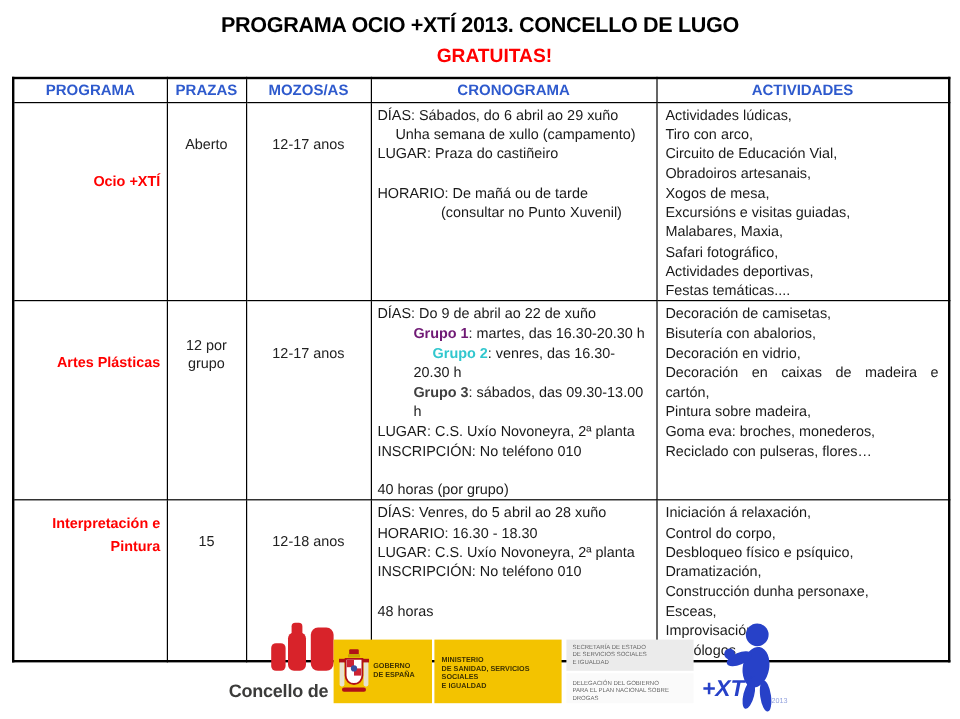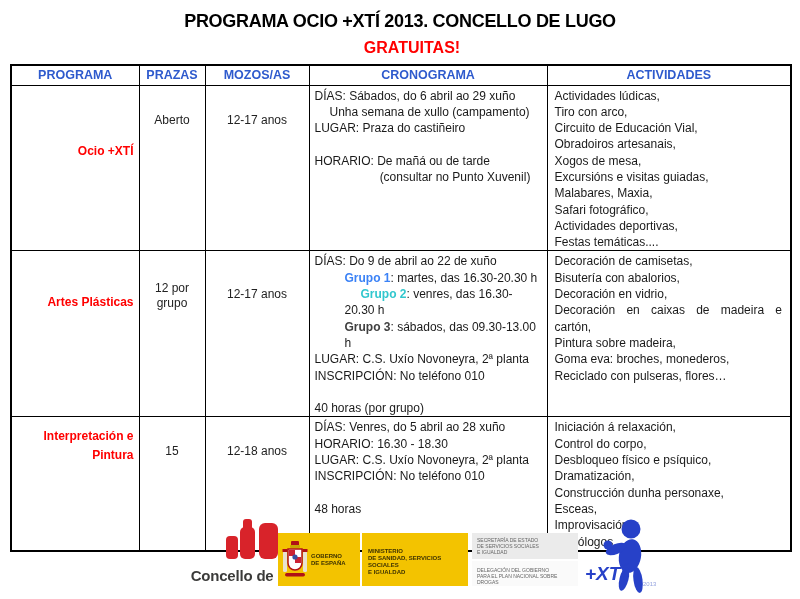--- a/index.html
+++ b/index.html
@@ -39,21 +39,21 @@
   .cell-prazas, .cell-mozos { text-align:center; line-height:15px; color:#222; padding:0 4px; }
   tr.r0 .cell-programa { padding-top:56px; }
   tr.r0 .cell-prazas, tr.r0 .cell-mozos { padding-top:27px; }
   tr.r1 .cell-programa { padding-top:42px; }
   tr.r1 .cell-prazas { padding-top:30px; }
   tr.r1 .cell-mozos { padding-top:36px; }
   tr.r2 .cell-programa { padding-top:10px; }
   tr.r2 .cell-prazas, tr.r2 .cell-mozos { padding-top:27px; }
   .cell-crono { padding:2px 4px 0 5px; line-height:16.3px; }
   .crono-line { min-height:16.3px; }
-  .ind1 { padding-left:15px; } .ind2 { padding-left:30px; } .ind3 { padding-left:53px;text-align:center; }
+  .ind1 { padding-left:15px; } .ind2 { padding-left:30px; } .ind3 { padding-left:53px; }
   .grupo { font-weight:700; }
   .cell-activ { padding:2px 8px 0 7px; line-height:16.3px; }
   .act-line { text-align:justify; }
   
   .footer { position:absolute; left:0; top:516px; width:800px; height:83px; }
   .concello { position:absolute; left:152px; top:2px; width:200px; text-align:center; }
   .concello-label { font-size:15px; font-weight:700; color:#3b3b3a; margin-top:1px; letter-spacing:-0.2px; }
   .spain { position:absolute; left:278px; top:17px; display:flex; align-items:flex-start; }
   .pre { white-space:pre-line; }
   .gov-box1 {
@@ -118,21 +118,21 @@
           <div class="act-line">Actividades deportivas,</div>
           <div class="act-line">Festas temáticas....</div>
         </td>
       </tr>
       <tr class="r1">
         <td class="cell-programa">Artes Plásticas</td>
         <td class="cell-prazas">12 por grupo</td>
         <td class="cell-mozos">12-17 anos</td>
         <td class="cell-crono">
           <div class="crono-line ind0"><span>DÍAS: Do 9 de abril ao 22 de xuño</span></div>
-          <div class="crono-line ind2"><span class="grupo" style="color: #3b82f6;">Grupo 1</span><span>: martes, das 16.30-20.30 h</span></div>
+          <div class="crono-line ind2"><span class="grupo" style="color: #701a75;">Grupo 1</span><span>: martes, das 16.30-20.30 h</span></div>
           <div class="crono-line ind2"><span class="grupo" style="color: rgb(49, 199, 206); margin-left: 16px;">Grupo 2</span><span>: venres, das 16.30-20.30 h</span></div>
           <div class="crono-line ind2"><span class="grupo" style="color: #404040;">Grupo 3</span><span>: sábados, das 09.30-13.00 h</span></div>
           <div class="crono-line ind0"><span>LUGAR: C.S. Uxío Novoneyra, 2ª planta</span></div>
           <div class="crono-line ind0"><span>INSCRIPCIÓN: No teléfono 010</span></div>
           <div class="crono-line ind0">&nbsp;</div>
           <div class="crono-line ind0"><span>40 horas (por grupo)</span></div>
         </td>
         <td class="cell-activ">
           <div class="act-line">Decoración de camisetas,</div>
           <div class="act-line">Bisutería con abalorios,</div>

